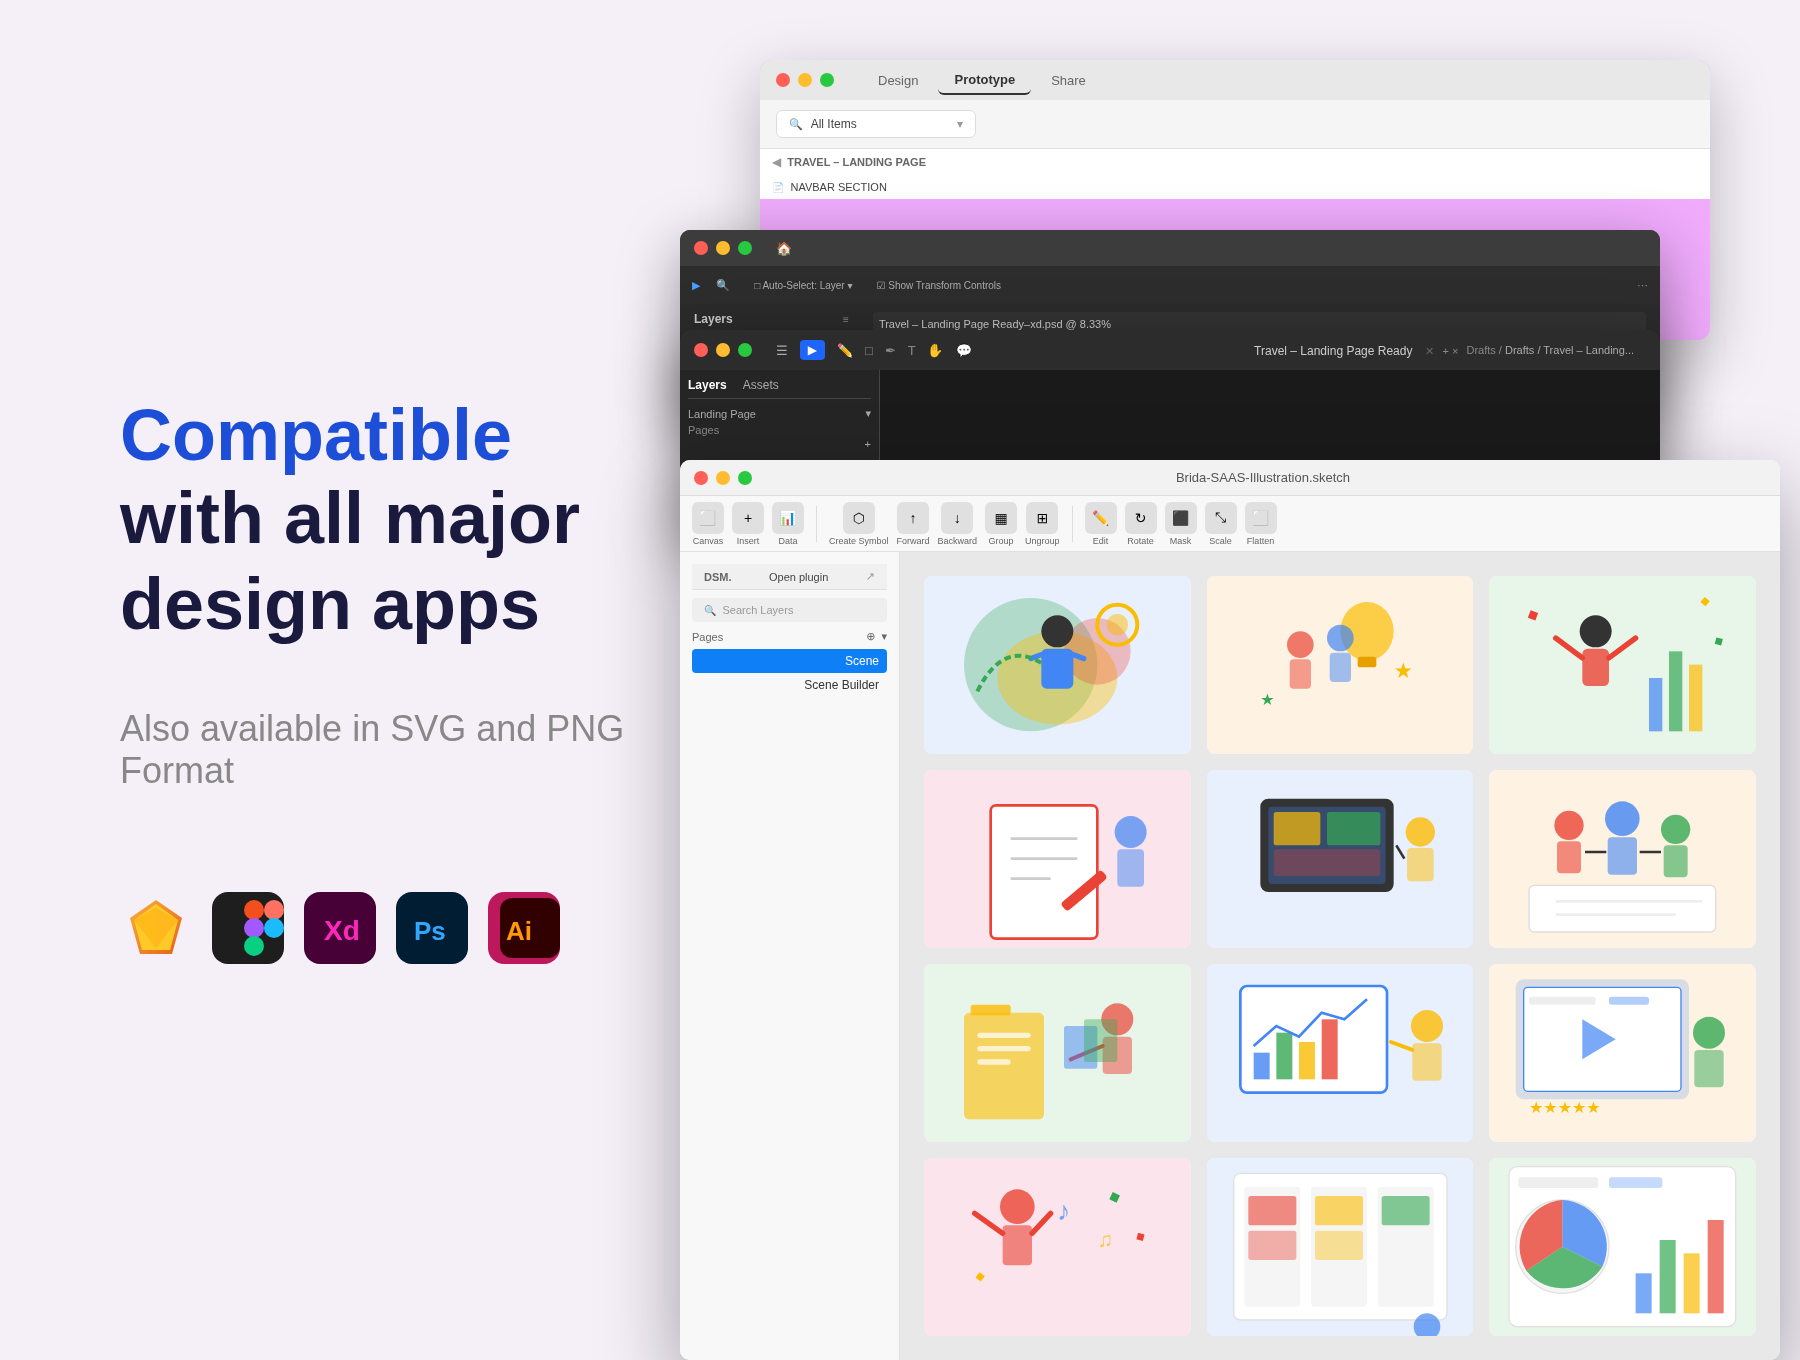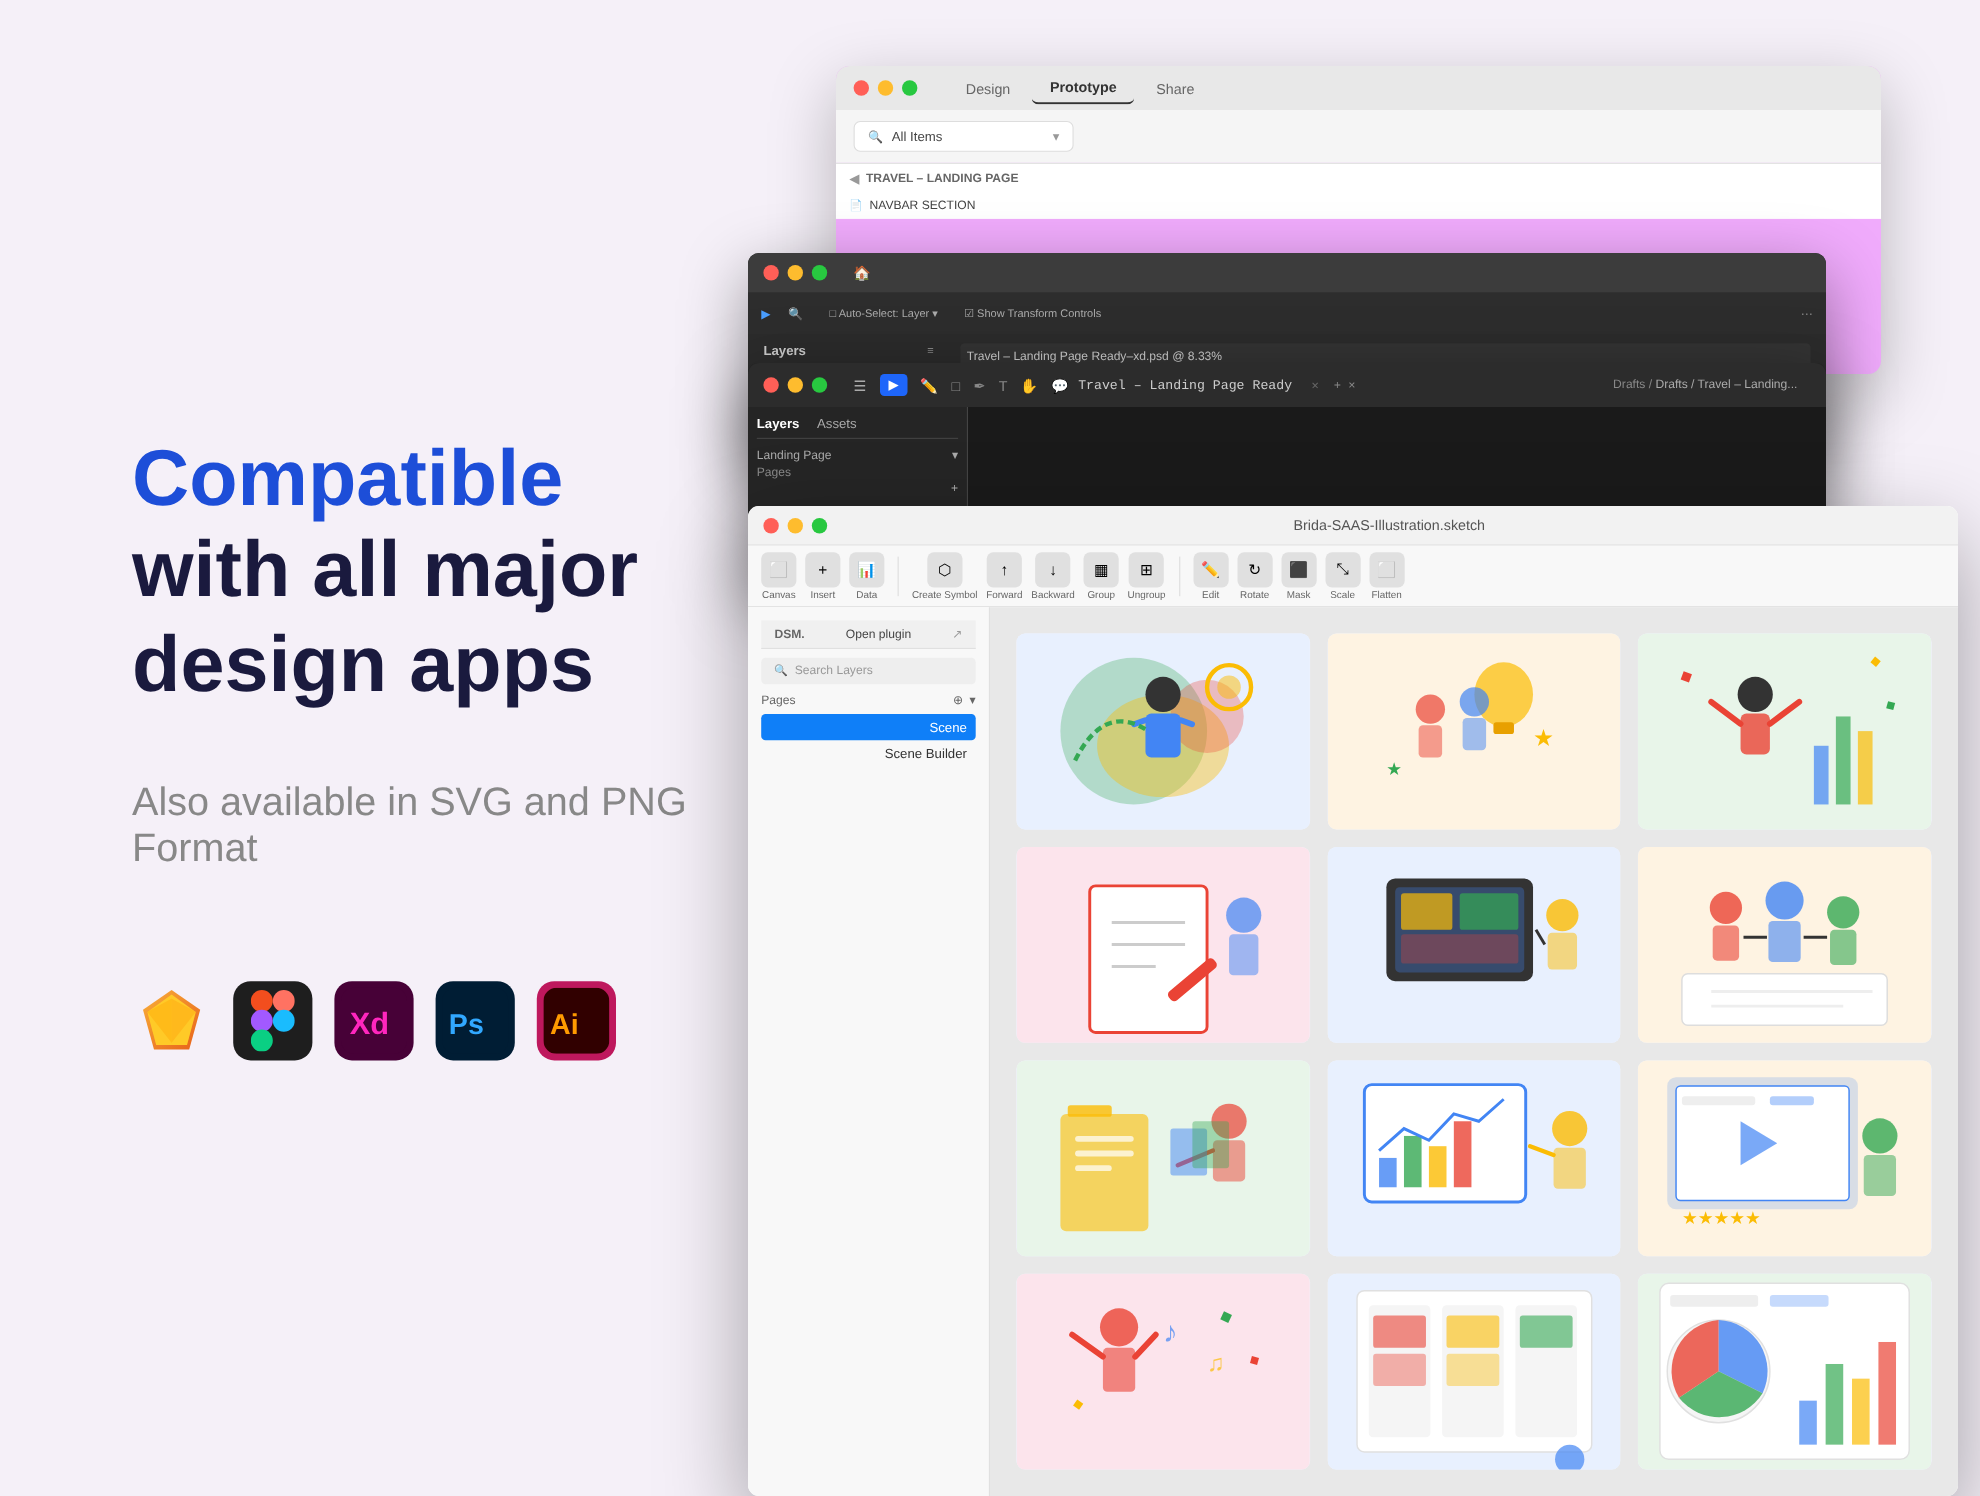--- a/index.html
+++ b/index.html
@@ -58,21 +58,21 @@
       margin-top: 100px;
       align-items: center;
     }
 
     .app-icon {
       width: 72px;
       height: 72px;
       border-radius: 16px;
       display: flex;
       align-items: center;
-      justify-content: center;
+      justify-content: flex-end;
       font-size: 36px;
       font-weight: 900;
       position: relative;
     }
 
     .app-icon-sketch {
       background: transparent;
     }
 
     .app-icon-figma {
@@ -539,21 +539,21 @@
       <div style="margin-left:16px; display:flex; align-items:center; gap:12px;">
         <span style="color:#aaa; font-size:13px;">☰</span>
         <div style="background:#1e66fa; border-radius:4px; padding: 3px 8px; font-size:12px; color:#fff;">▶</div>
         <span style="font-size:13px; color:#888;">✏️</span>
         <span style="font-size:13px; color:#888;">□</span>
         <span style="font-size:13px; color:#888;">✒</span>
         <span style="font-size:13px; color:#888;">T</span>
         <span style="font-size:13px; color:#888;">✋</span>
         <span style="font-size:13px; color:#888;">💬</span>
       </div>
-      <div style="flex:1; text-align:left;font-family:Liberation Mono, monospace;">
+      <div style="flex:1; text-align:right;">
         <span style="font-size:12px; color:#ccc;">Travel – Landing Page Ready</span>
         <span style="font-size:11px; color:#666; margin-left:8px;">✕</span>
         <span style="font-size:11px; color:#888; margin-left:4px;">+ ×</span>
       </div>
       <div style="margin-right:12px; font-size:11px; color:#888;">
         Drafts / <span style="color:#aaa;">Drafts / Travel – Landing...</span>
       </div>
     </div>
     <div class="figma-main-body">
       <div class="figma-sidebar">

